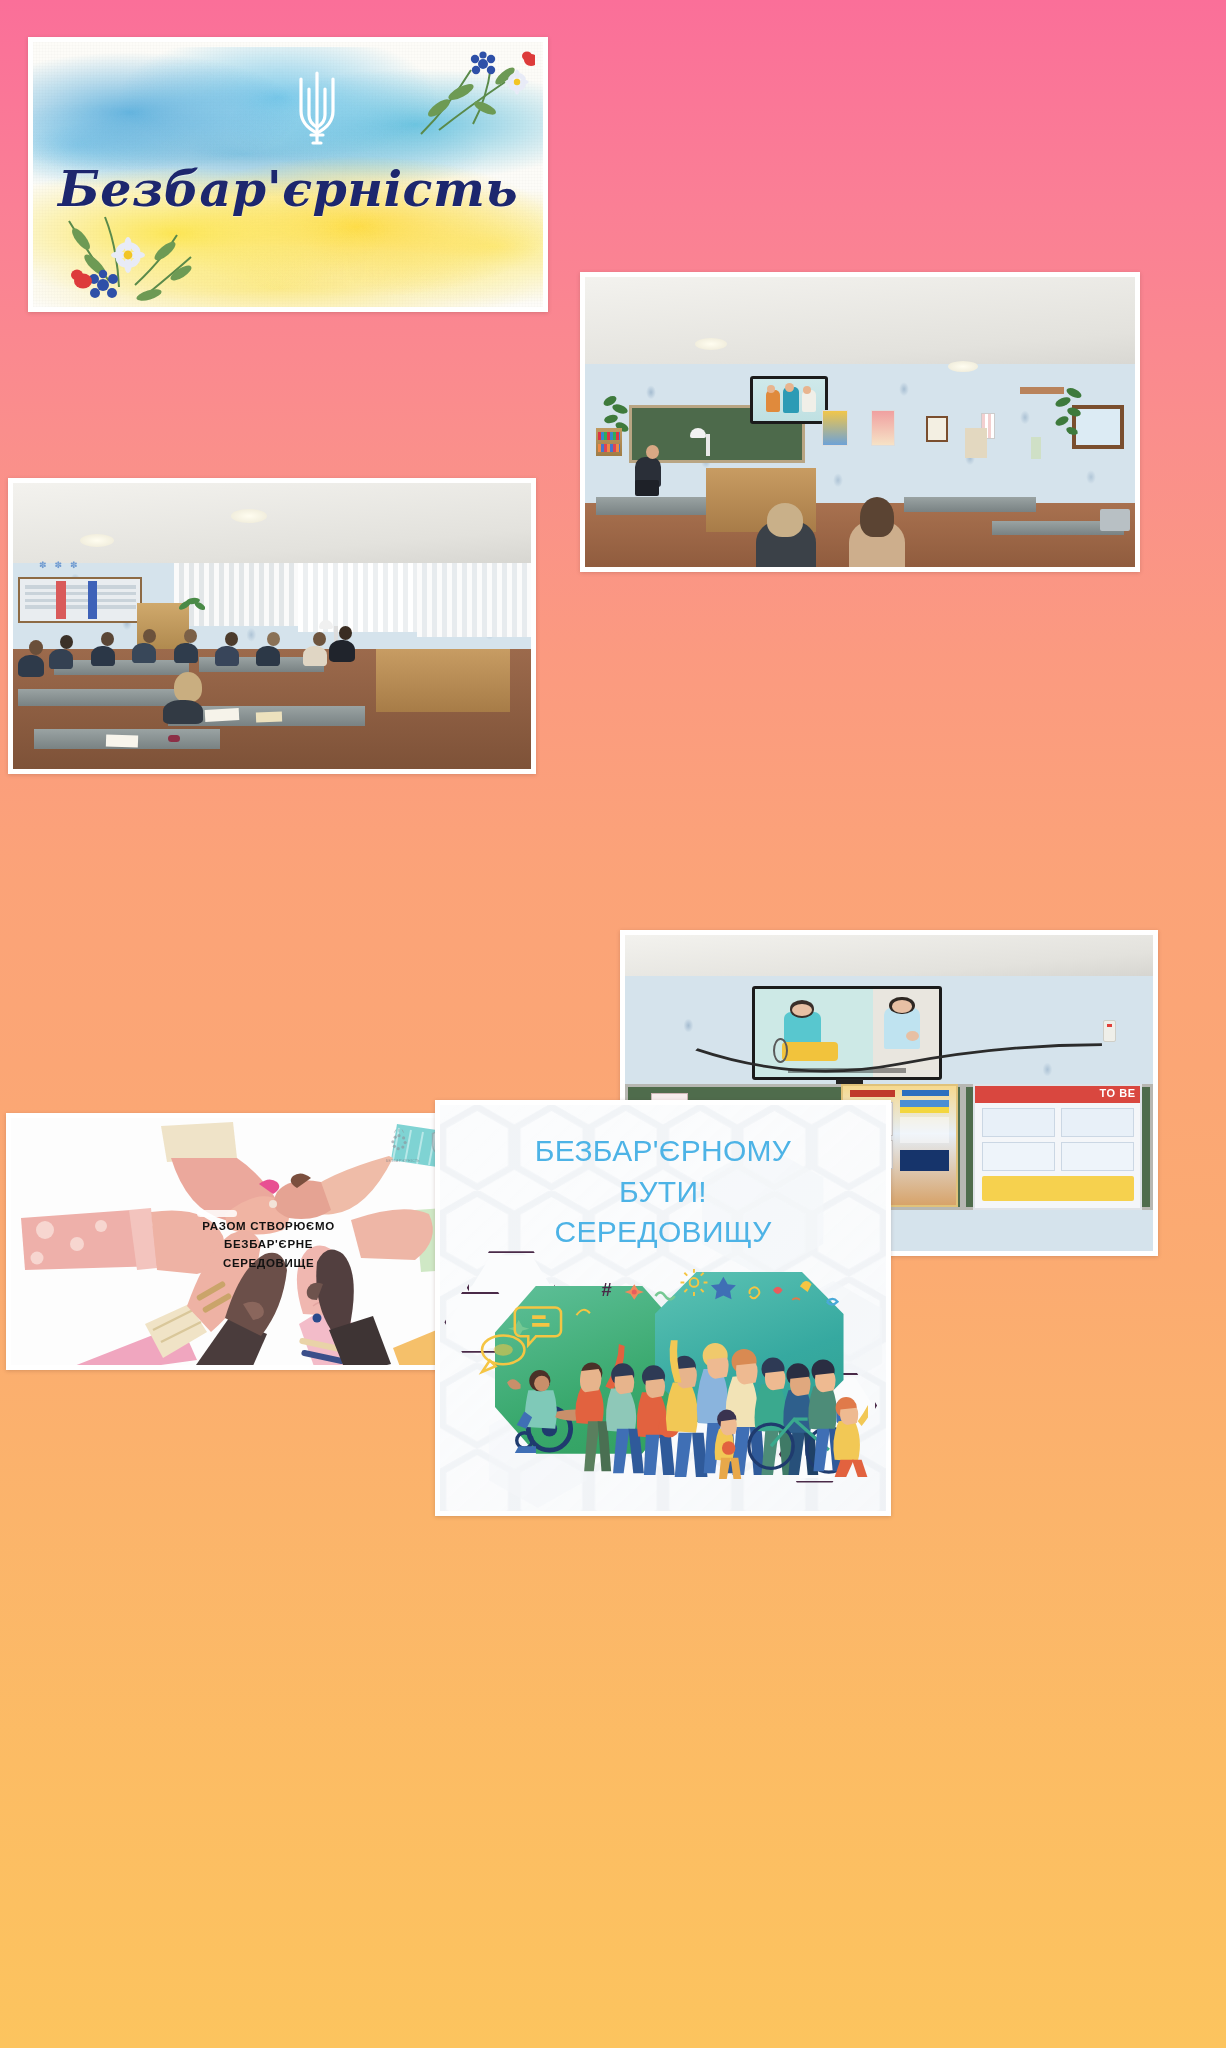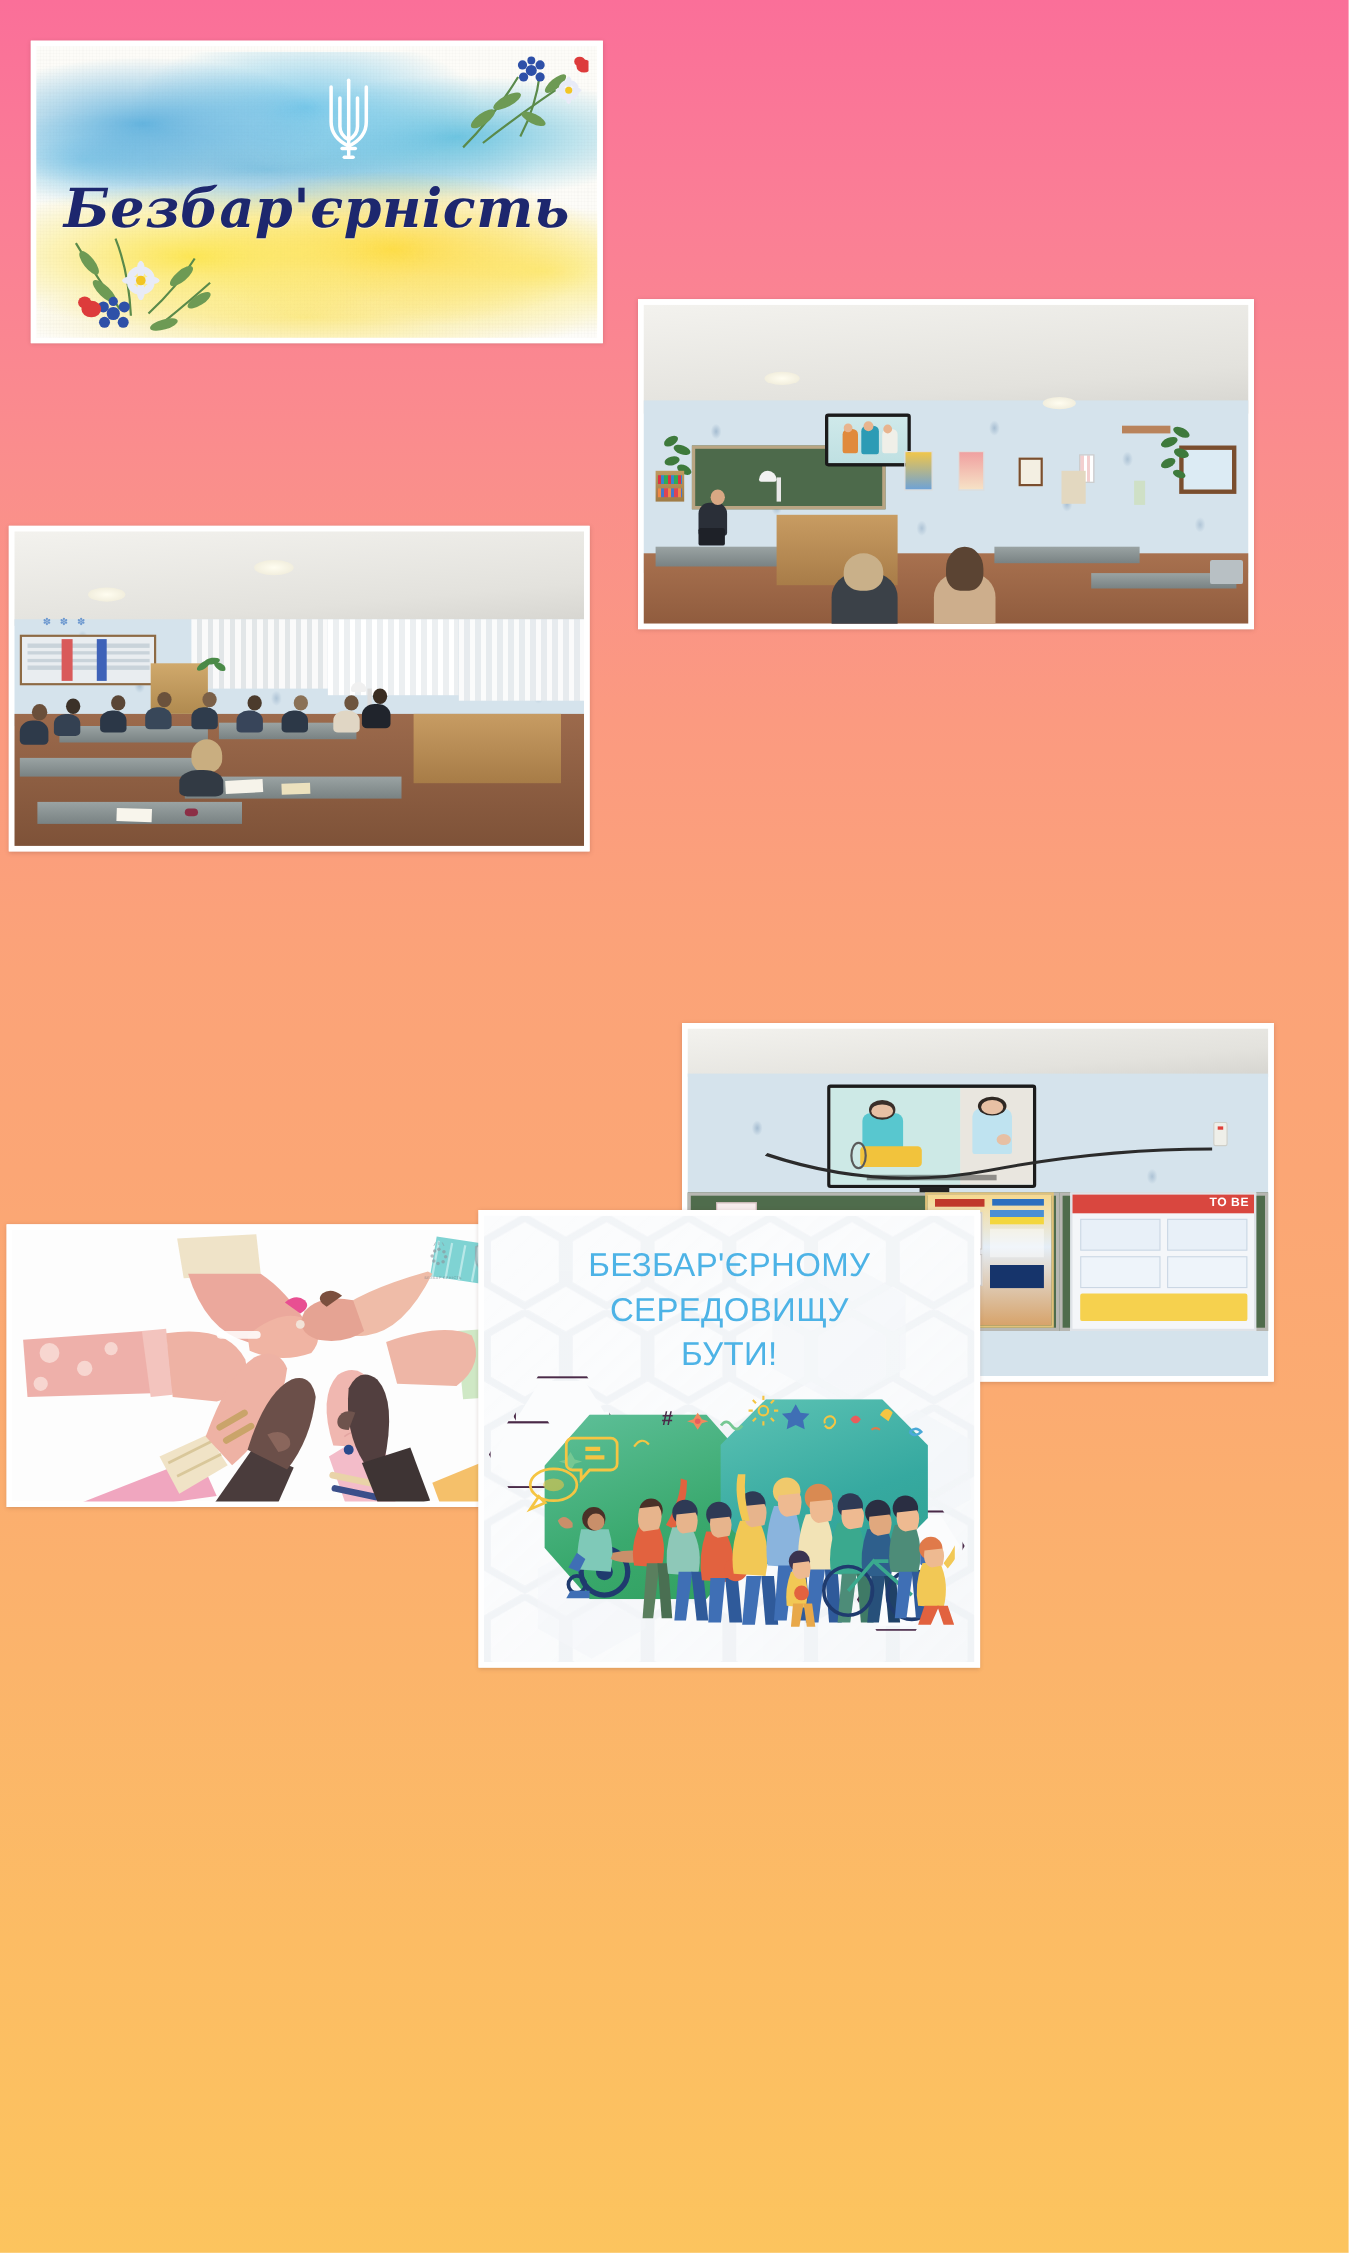--- a/index.html
+++ b/index.html
@@ -566,20 +566,25 @@
             <rect x="7" y="24" width="4" height="4"></rect>
               <rect x="19" y="24" width="4" height="4"></rect>
             <path d="M6 9 L9 5 L12 9 Z"></path>
               <path d="M13 8 L16 4 L19 8 Z"></path>
               <path d="M19 9 L22 5 L25 9 Z"></path>
           </g>
         </svg>
       </div>
     </div>
 
+    <div class="hp-text">
+      <div>РАЗОМ СТВОРЮЄМО</div>
+      <div>БЕЗБАР'ЄРНЕ</div>
+      <div>СЕРЕДОВИЩЕ</div>
+    </div>
   </div>
 </div>
 
 <div class="card" style="left:435px;top:1100px;width:456px;height:416px;">
   <div class="inner pb-bg">
     <svg class="hexfield" viewBox="0 0 456 416" preserveAspectRatio="none">
       <defs>
         <pattern id="hx" width="76" height="88" patternUnits="userSpaceOnUse">
           <polygon points="38,2 73,22 73,64 38,84 3,64 3,22" fill="none" stroke="#e8ecf1" stroke-width="7"></polygon>
         </pattern>
@@ -590,22 +595,22 @@
       </defs>
       <rect width="456" height="416" fill="url(#hx)"></rect>
       <polygon points="330,40 392,74 392,142 330,176 268,142 268,74" fill="#eef2f6" opacity=".8"></polygon>
       <polygon points="402,180 452,208 452,264 402,292 352,264 352,208" fill="#eef2f6" opacity=".7"></polygon>
       <polygon points="100,300 150,328 150,384 100,412 50,384 50,328" fill="#eef2f6" opacity=".6"></polygon>
       <rect width="456" height="416" fill="url(#hxg)" opacity=".35"></rect>
     </svg>
 
     <div class="pb-title">
       <div>БЕЗБАР'ЄРНОМУ</div>
+      <div>БУТИ!</div>
       <div>СЕРЕДОВИЩУ</div>
-      <div>БУТИ!</div>
     </div>
 
     <div class="hexout" style="left:6%;top:36%;width:20%;height:18%;">
         <i></i>
       </div>
     <div class="hexout" style="left:1%;top:46%;width:16%;height:15%;">
         <i></i>
       </div>
     <div class="hexout" style="right:2%;top:66%;width:18%;height:16%;">
         <i></i>

